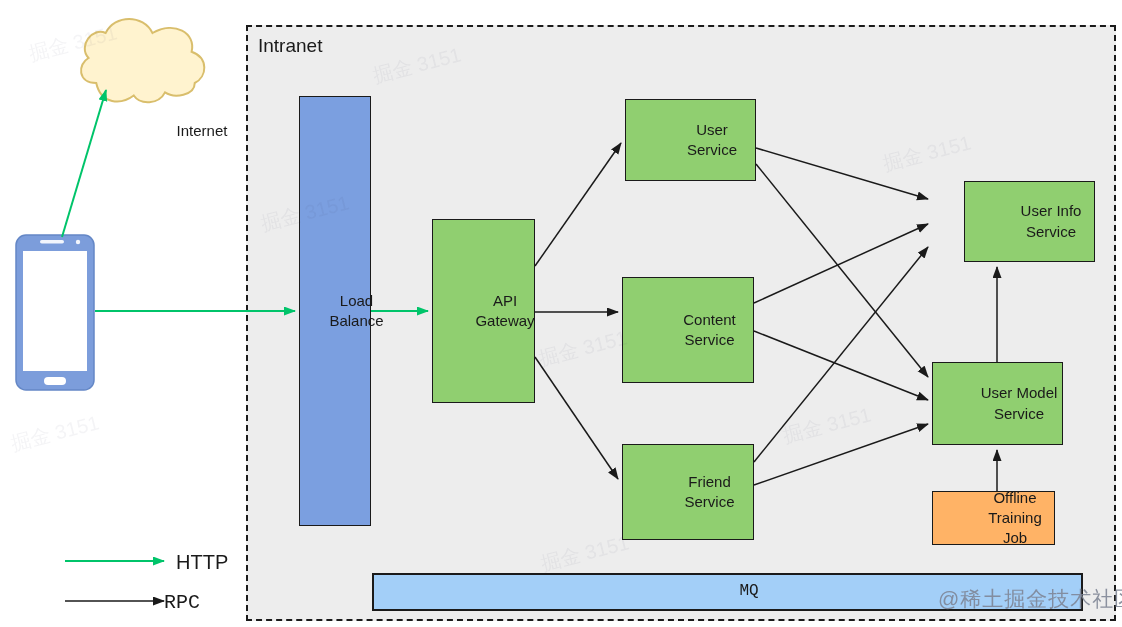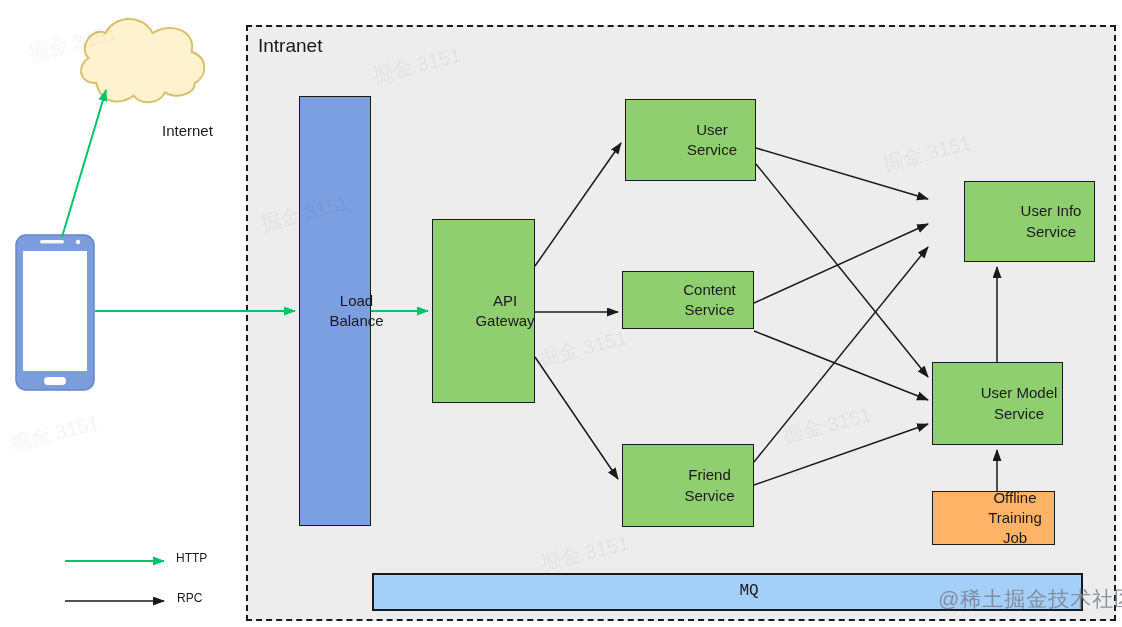--- a/index.html
+++ b/index.html
@@ -32,34 +32,34 @@
   }
   .node .lbl{font-size:15px;line-height:1.35;white-space:pre-line;}
   .green{background:var(--service-green);}
   .blue{background:var(--load-balance-blue);}
   .orange{background:var(--offline-orange);}
   .mq{background:var(--mq-blue);border-width:2px;}
   .mq .lbl{font-size:16px;font-family:Liberation Mono, monospace;}
 
   .free-label{position:absolute;font-size:15px;z-index:1;}
   .cdn-label{left:100px;top:44px;width:80px;text-align:center;font-size:16px;}
-  .internet-label{left:162px;top:122px;width:80px;}
+  .internet-label{left:162px;top:122px;width:80px;text-align:center;}
 
   svg.layer{position:absolute;left:0;top:0;z-index:2;pointer-events:none;}
   .http-line{stroke:var(--http-arrow);stroke-width:2;fill:none;}
   .rpc-line{stroke:var(--rpc-arrow);stroke-width:1.5;fill:none;}
   .mk-http{fill:var(--http-arrow);}
   .mk-rpc{fill:var(--rpc-arrow);}
   .cloud-shape{fill:var(--cloud-yellow);stroke:var(--cloud-border);stroke-width:1.6;}
   .phone-body{fill:#7C9DDB;stroke:#6487C6;stroke-width:1.5;}
   .phone-white{fill:#ffffff;}
 
-  .legend-label{position:absolute;font-size:12px;z-index:1;}
+  .legend-label{position:absolute;font-size:20px;z-index:1;}
   .legend-http{left:176px;top:551px;}
-  .legend-rpc{left:177px;top:591px;}
+  .legend-rpc{left:164px;top:591px;font-family:Liberation Mono, monospace;}
 
   .wm{
     position:absolute;z-index:3;font-size:20px;color:rgba(50,60,85,0.055);
     transform:rotate(-14deg);white-space:nowrap;pointer-events:none;
   }
   .wm-brand{
     position:absolute;left:938px;top:585px;z-index:3;font-size:21px;
     color:rgba(125,132,148,0.88);letter-spacing:1px;white-space:nowrap;
     pointer-events:none;
   }
@@ -84,26 +84,26 @@
   <div class="node green" style="left:432px;top:219px;width:103px;height:184px">
     <span class="lbl">API
 Gateway</span>
   </div>
 
   <div class="node green" style="left:625px;top:99px;width:131px;height:82px">
     <span class="lbl">User
 Service</span>
   </div>
 
-  <div class="node green" style="left:622px;top:271px;width:132px;height:58px">
+  <div class="node green" style="left:622px;top:277px;width:132px;height:106px">
     <span class="lbl">Content
 Service</span>
   </div>
 
-  <div class="node green" style="left:622px;top:444px;width:132px;height:83px">
+  <div class="node green" style="left:622px;top:444px;width:132px;height:96px">
     <span class="lbl">Friend
 Service</span>
   </div>
 
   <div class="node green" style="left:964px;top:181px;width:131px;height:81px">
     <span class="lbl">User Info
 Service</span>
   </div>
 
   <div class="node green" style="left:932px;top:362px;width:131px;height:83px">

